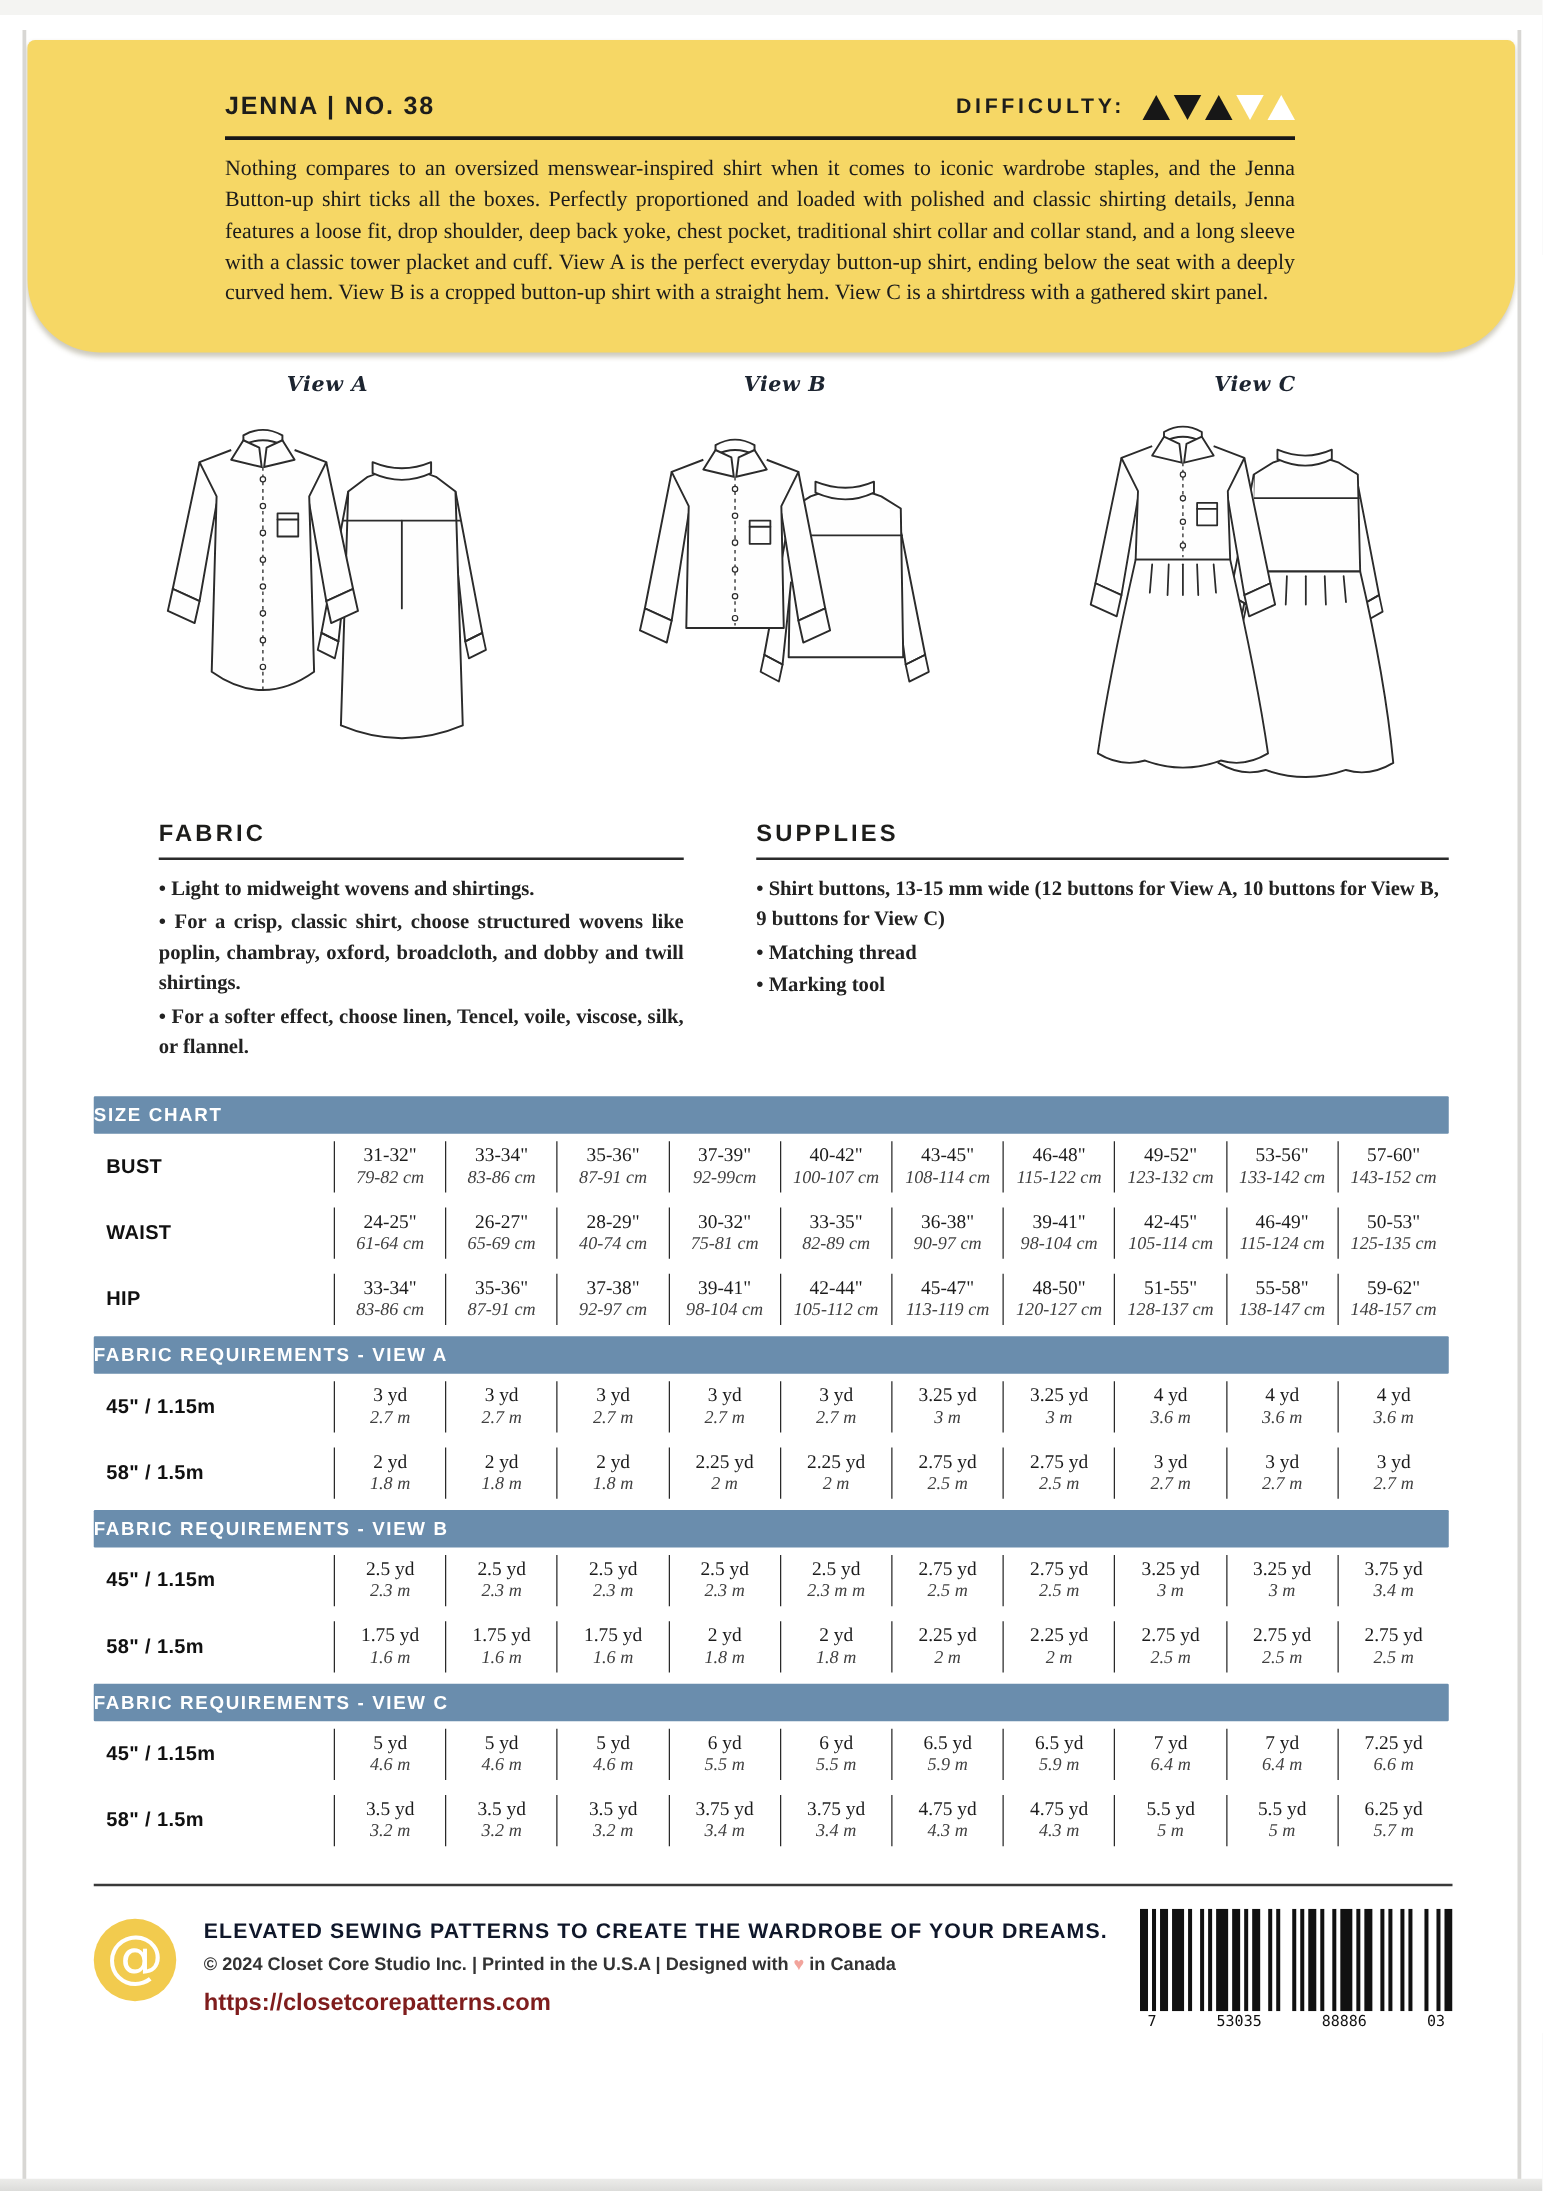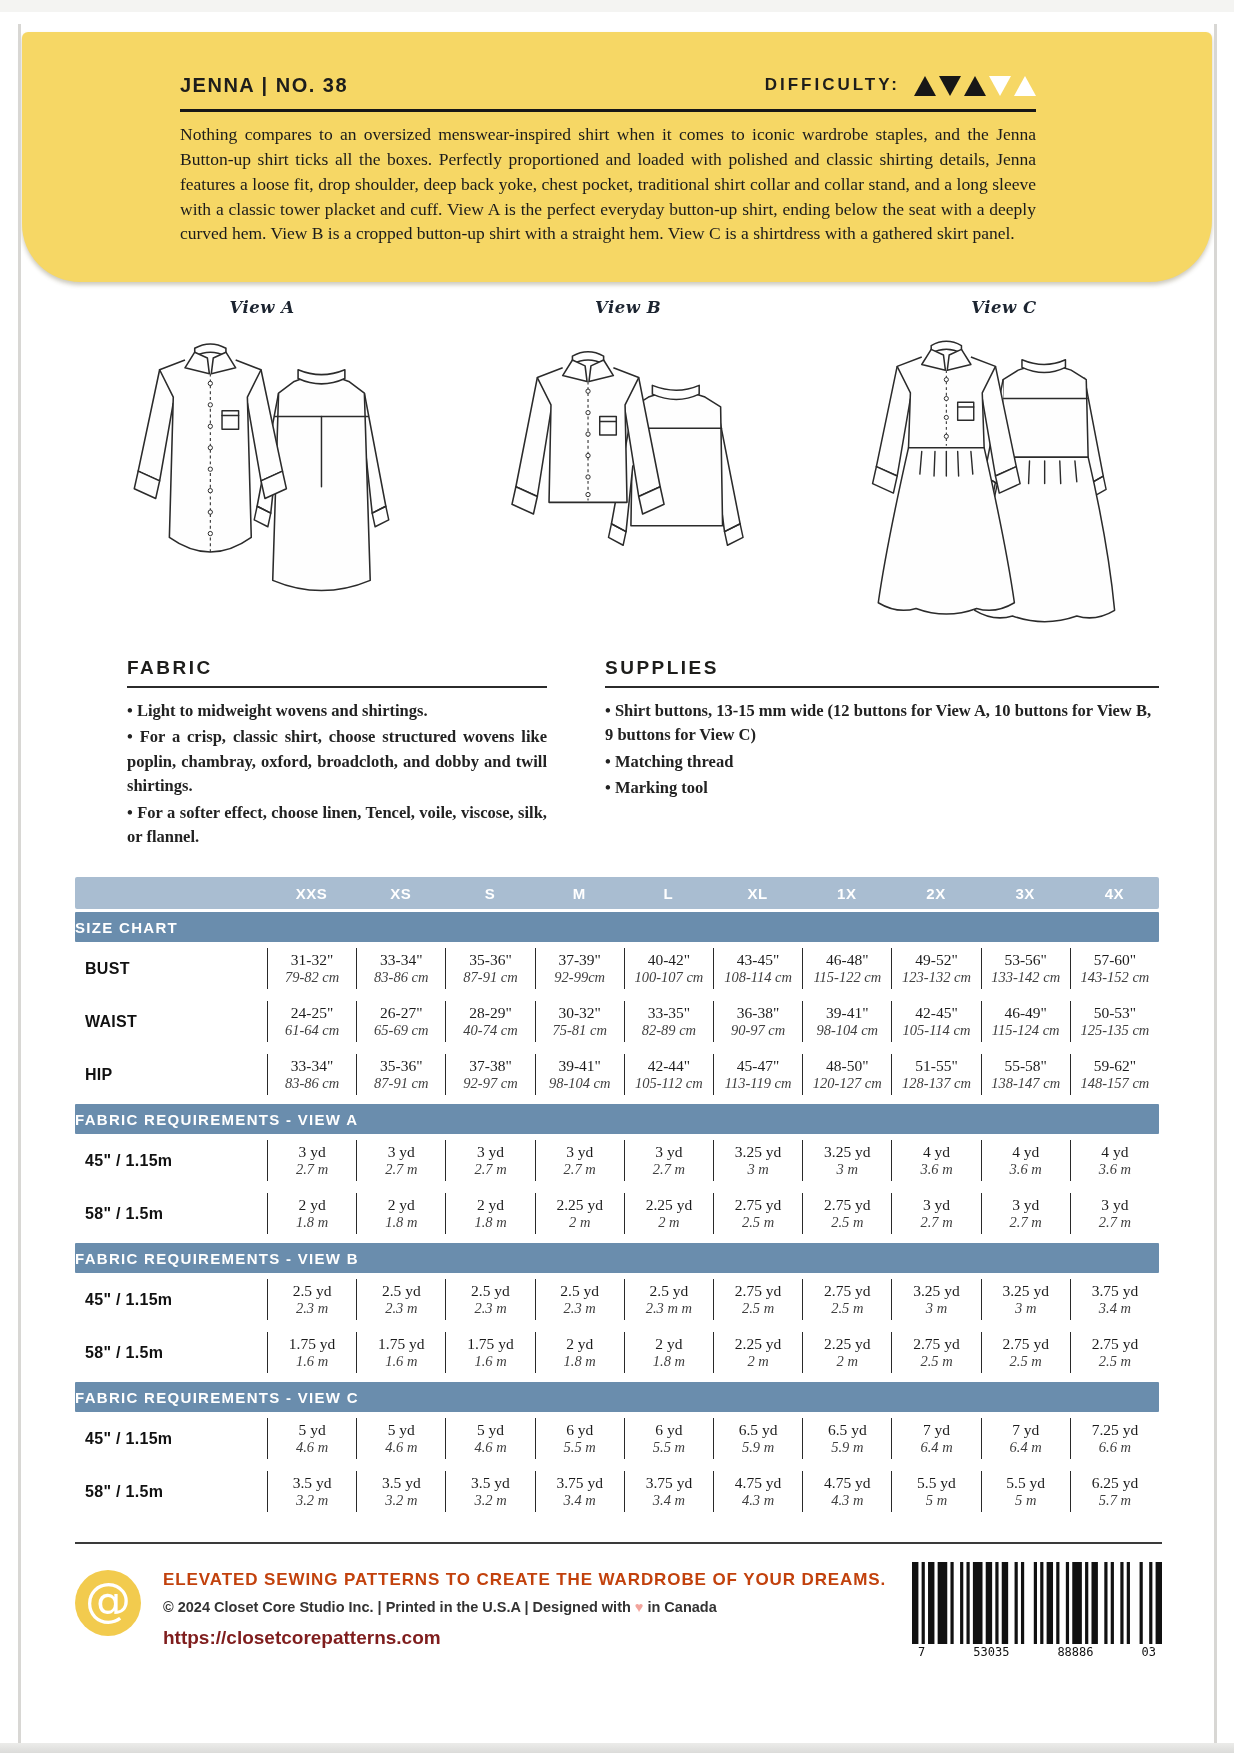--- a/index.html
+++ b/index.html
@@ -74,21 +74,21 @@
   .v2{font-family:"Liberation Serif",serif;font-style:italic;font-size:14.5px;color:#3f3f3f;}
 
   
   .footer{margin:24px 72px 0 75px;border-top:2.5px solid #3a3a3a;padding-top:24px;
     display:flex;align-items:flex-start;gap:22px;}
   .logo{width:66px;height:66px;border-radius:50%;background:var(--logo-yellow);
     display:flex;align-items:center;justify-content:center;flex:none;margin-top:2px;}
   .logo span{color:#fff;font-family:"DejaVu Sans",sans-serif;font-size:46px;line-height:1;
     transform:translateY(-3px);}
   .foot-text{flex:1;padding-top:2px;}
-  .tagline{font-weight:700;font-size:17px;letter-spacing:.9px;color:#c2410c;}
+  .tagline{font-weight:700;font-size:17px;letter-spacing:.9px;color:#0f172a;}
   .copyright{margin-top:9px;font-weight:600;font-size:14.5px;color:#333;}
   .copyright .heart{color:var(--heart-pink);margin:0 4px;}
   .url{margin-top:12px;font-weight:700;font-size:19px;color:#7f1d1d;}
   .barcode{width:250px;flex:none;margin-top:-6px;}
   .barcode-bars{width:250px;height:82px;}
   .barcode-digits{display:flex;justify-content:space-between;padding:0 6px;
     font-family:"DejaVu Sans Mono",monospace;font-size:12px;color:#111;margin-top:1px;}
 </style>
 </head>
 <body>
@@ -251,33 +251,20 @@
       <h2>SUPPLIES</h2>
       <ul>
         <li>Shirt buttons, 13-15 mm wide (12 buttons for View A, 10 buttons for View B, 9 buttons for View C)</li>
         <li>Matching thread</li>
         <li>Marking tool</li>
       </ul>
     </div>
   </div>
 
   <div class="tables">
-      <div class="t-row sizes-row">
-        <div class="t-label"></div>
-        <div class="size-col">XXS</div>
-        <div class="size-col">XS</div>
-        <div class="size-col">S</div>
-        <div class="size-col">M</div>
-        <div class="size-col">L</div>
-        <div class="size-col">XL</div>
-        <div class="size-col">1X</div>
-        <div class="size-col">2X</div>
-        <div class="size-col">3X</div>
-        <div class="size-col">4X</div>
-      </div>
       <div class="t-band">
         <div class="t-band-text">SIZE CHART</div>
       </div>
       <div class="t-row data-row">
         <div class="row-label">BUST</div>
         <div class="val-cell">
           <div class="v1">31-32"</div>
           <div class="v2">79-82 cm</div>
         </div>
         <div class="val-cell">

